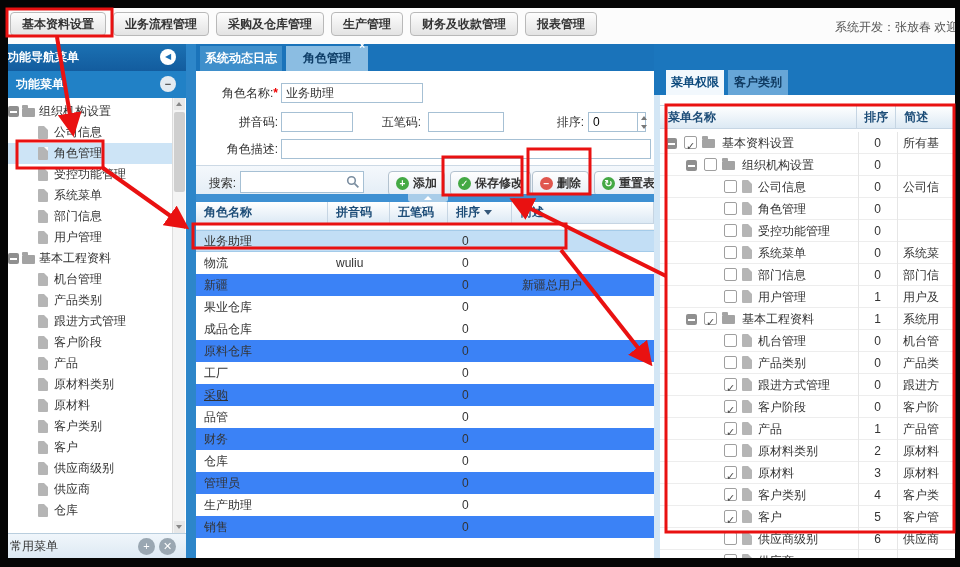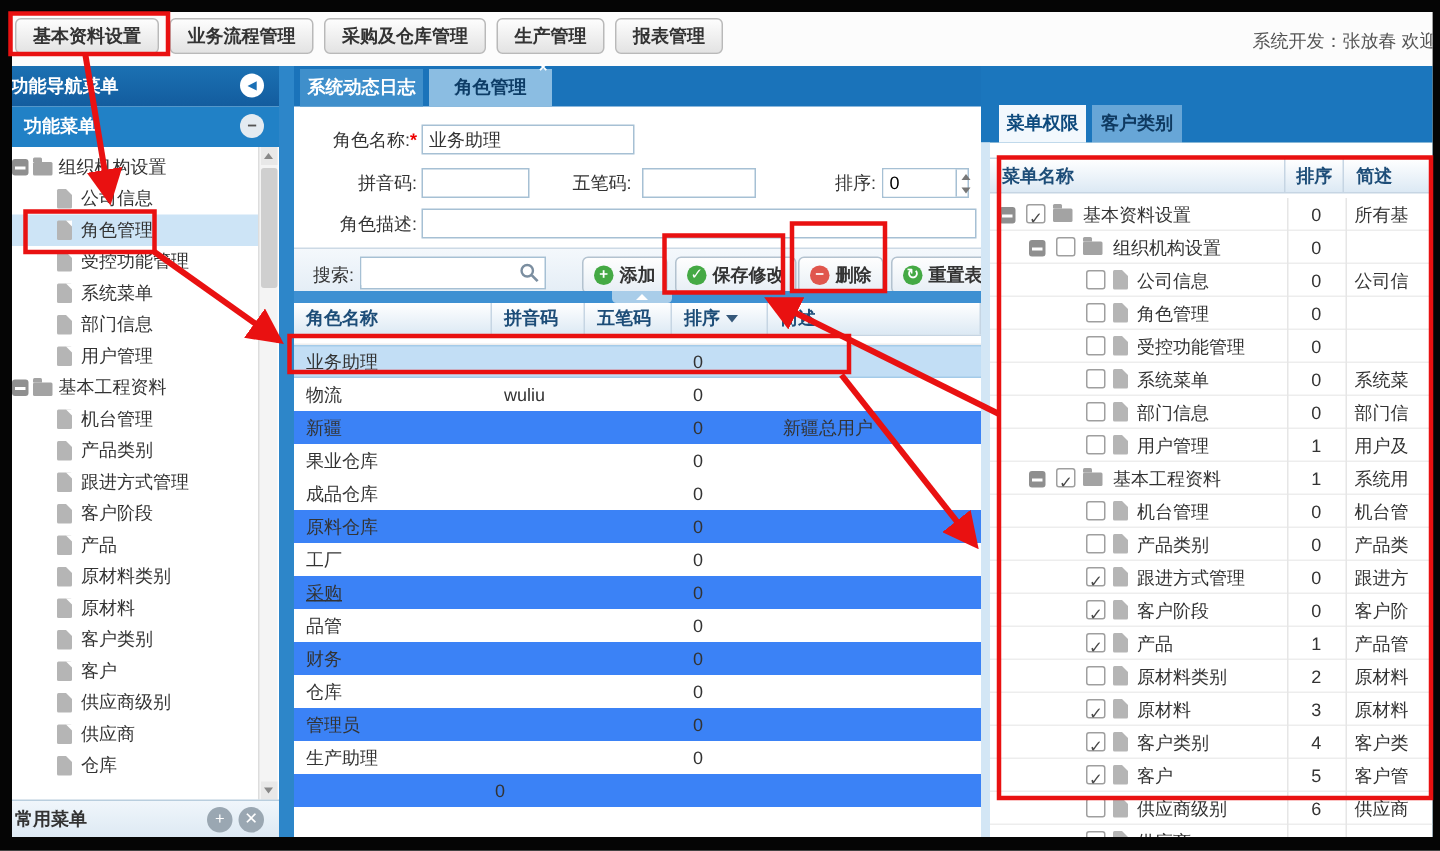--- a/index.html
+++ b/index.html
@@ -33,21 +33,21 @@
   .lt-label{position:absolute;top:0;}
   .lp-scroll{position:absolute;left:164px;top:54px;width:13px;height:435px;background:#f4f4f4;border-left:1px solid #ddd;box-sizing:border-box;}
   .sb-btn{position:absolute;left:1px;width:11px;height:12px;background:#e8e8e8;}
   .sb-up{top:0;} .sb-down{bottom:0;}
   .sb-btn::after{content:"";position:absolute;left:2px;border-left:3.5px solid transparent;border-right:3.5px solid transparent;}
   .sb-up::after{top:4px;border-bottom:4px solid #888;}
   .sb-down::after{top:4px;border-top:4px solid #888;}
   .sb-thumb{position:absolute;left:1px;top:14px;width:11px;height:80px;background:#cfcfcf;border-radius:2px;}
   .lp-bottom{position:absolute;left:0;top:489px;width:178px;height:25px;background:linear-gradient(#f0f6fb,#dde9f3);
              border-top:1px solid #b9cede;box-sizing:border-box;line-height:24px;color:#333;}
-  .lp-bottom .t{margin-left:-2px;padding-left:4px;font-weight:bold;}
+  .lp-bottom .t{margin-left:-2px;padding-left:4px;font-weight:normal;}
   .lp-bottom .circle-gray{position:absolute;top:4px;width:17px;height:17px;border-radius:50%;background:#9aa7b2;
              color:#fff;text-align:center;line-height:17px;font-size:11px;cursor:pointer;}
 
   
   .vsplit{position:absolute;left:178px;top:36px;width:10px;height:514px;background:#2d86c9;cursor:col-resize;}
 
   
   .center{position:absolute;left:188px;top:36px;width:458px;height:514px;background:#fff;}
   .tabstrip{position:absolute;left:0;top:0;width:458px;height:27px;background:#1a73ba;}
   .tab{position:absolute;top:2px;height:25px;line-height:25px;text-align:center;font-weight:bold;cursor:pointer;}
@@ -129,20 +129,21 @@
 
 <div class="page">
   <div class="screen">
 
     <div class="topbar">
       <div class="topbar-menus" id="topMenus">
           <div class="menu-btn">基本资料设置</div>
           <div class="menu-btn">业务流程管理</div>
           <div class="menu-btn">采购及仓库管理</div>
           <div class="menu-btn">生产管理</div>
+          <div class="menu-btn">财务及收款管理</div>
           <div class="menu-btn">报表管理</div>
         </div>
       <div class="sysinfo">系统开发：张放春 欢迎您</div>
     </div>
 
     <div class="left-panel">
       <div class="lp-header">
         <span class="t">功能导航菜单</span>
         <span class="circle-tool">◀</span>
       </div>
@@ -406,20 +407,21 @@
             <div class="g-cell" style="width: 142px; padding-left: 10px; box-sizing: border-box;"></div>
           </div>
           <div class="g-row">
             <div class="g-cell" style="width: 132px; padding-left: 8px; box-sizing: border-box;">生产助理</div>
             <div class="g-cell" style="width: 62px; padding-left: 8px; box-sizing: border-box;"></div>
             <div class="g-cell" style="width: 58px; padding-left: 8px; box-sizing: border-box;"></div>
             <div class="g-cell" style="width: 64px; padding-left: 14px; box-sizing: border-box;">0</div>
             <div class="g-cell" style="width: 142px; padding-left: 10px; box-sizing: border-box;"></div>
           </div>
           <div class="g-row striped">
+            <div class="g-cell" style="width: 132px; padding-left: 8px; box-sizing: border-box;">销售</div>
             <div class="g-cell" style="width: 62px; padding-left: 8px; box-sizing: border-box;"></div>
             <div class="g-cell" style="width: 58px; padding-left: 8px; box-sizing: border-box;"></div>
             <div class="g-cell" style="width: 64px; padding-left: 14px; box-sizing: border-box;">0</div>
             <div class="g-cell" style="width: 142px; padding-left: 10px; box-sizing: border-box;"></div>
           </div>
         </div>
     </div>
 
     <div class="right">
       <div class="rp-strip" id="rpTabs">

